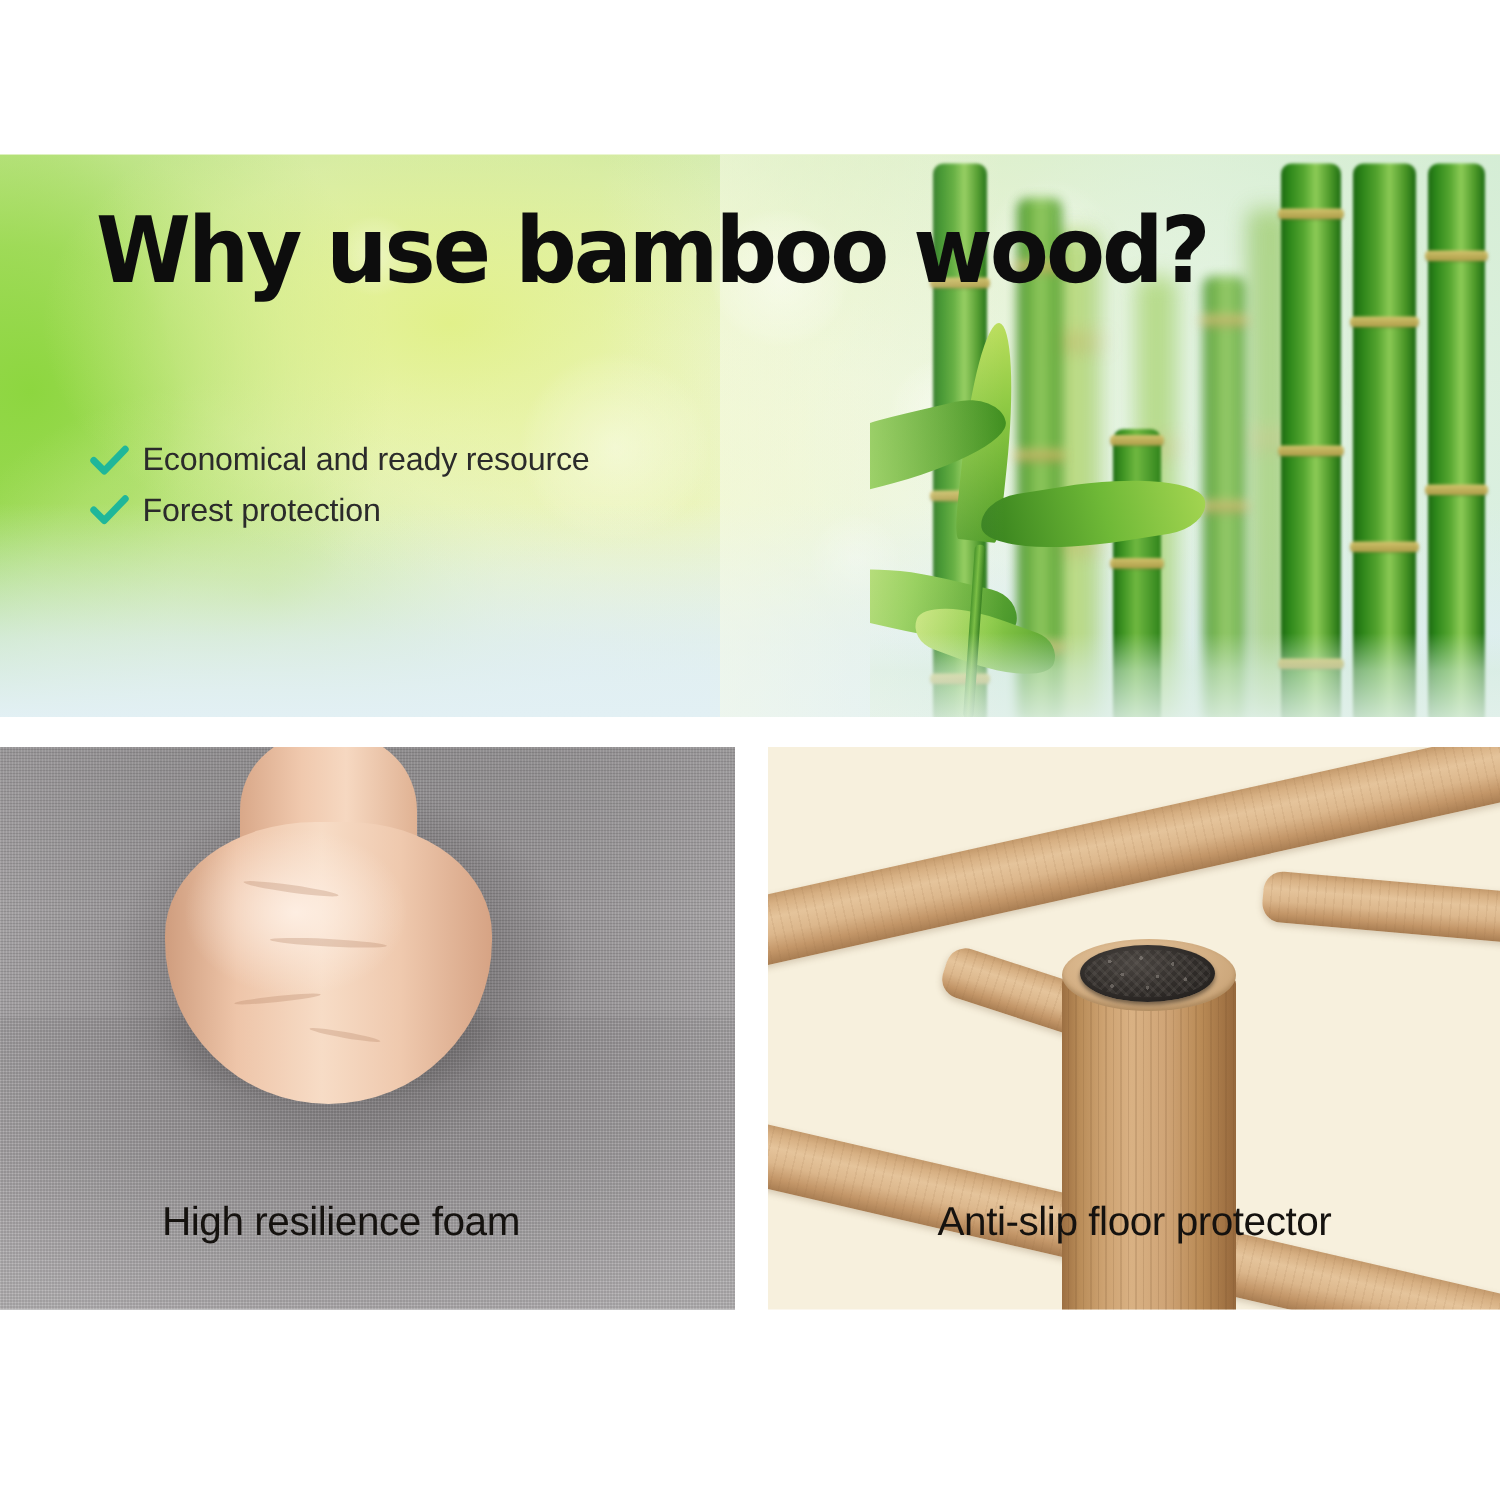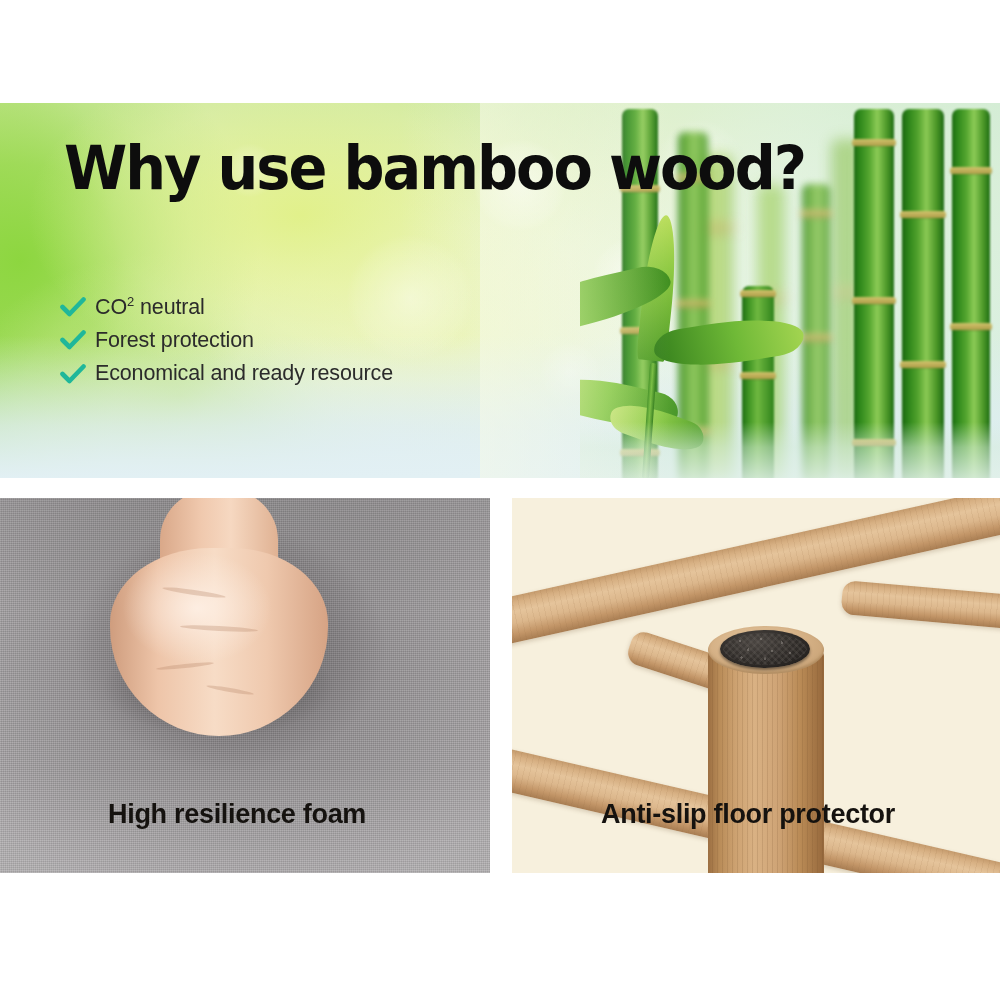--- a/index.html
+++ b/index.html
@@ -206,24 +206,23 @@
   }
 
   
   .caption {
     position: absolute;
     font-family: "Liberation Sans", sans-serif;
     font-size: 27px;
     color: #15120f;
     letter-spacing: -0.3px;
     white-space: nowrap;
-    font-weight: bold;
   }
   .caption-left  { left: 108px; top: 799px; }
-  .caption-right { left: 601px; top: 799px; }
+  .caption-right { left: 625px; top: 799px; }
 </style>
 </head>
 <body>
 
 <div class="canvas">
 
   <div class="banner">
 
     <div class="bg-layer bg-base"></div>
     <div class="bg-layer bg-leftglow"></div>
@@ -319,41 +318,35 @@
     </div>
 
     <div style="position:absolute; left:480px; top:0; width:190px; height:375px;
                 background:linear-gradient(to right, rgba(246,250,232,0.55), rgba(246,250,238,0));"></div>
   </div>
 
   <div class="headline">Why use bamboo wood?</div>
 
   <div class="bullets">
 
+
+
+
     <div class="bullet-row">
       <svg class="check" viewBox="0 0 26 22">
         <path d="M2.5 11 L9.5 18 L23.5 3.5" fill="none" stroke="#1fb79a" stroke-width="4.6" stroke-linecap="round" stroke-linejoin="round"></path>
       </svg>
-      <span class="bullet-text"><span>CO</span><sup>2</sup><span> neutral</span></span>
-    </div>
-
-
+      <span class="bullet-text">Economical and ready resource</span>
+    </div>
 
     <div class="bullet-row">
       <svg class="check" viewBox="0 0 26 22">
         <path d="M2.5 11 L9.5 18 L23.5 3.5" fill="none" stroke="#1fb79a" stroke-width="4.6" stroke-linecap="round" stroke-linejoin="round"></path>
       </svg>
       <span class="bullet-text">Forest protection</span>
-    </div>
-
-    <div class="bullet-row">
-      <svg class="check" viewBox="0 0 26 22">
-        <path d="M2.5 11 L9.5 18 L23.5 3.5" fill="none" stroke="#1fb79a" stroke-width="4.6" stroke-linecap="round" stroke-linejoin="round"></path>
-      </svg>
-      <span class="bullet-text">Economical and ready resource</span>
     </div>
   </div>
 
   <div class="panels">
 
     <div class="panel panel-left">
       <div class="fabric"></div>
       <div class="fabric-shade"></div>
       <div class="fist">
         <div class="press-shadow"></div>

